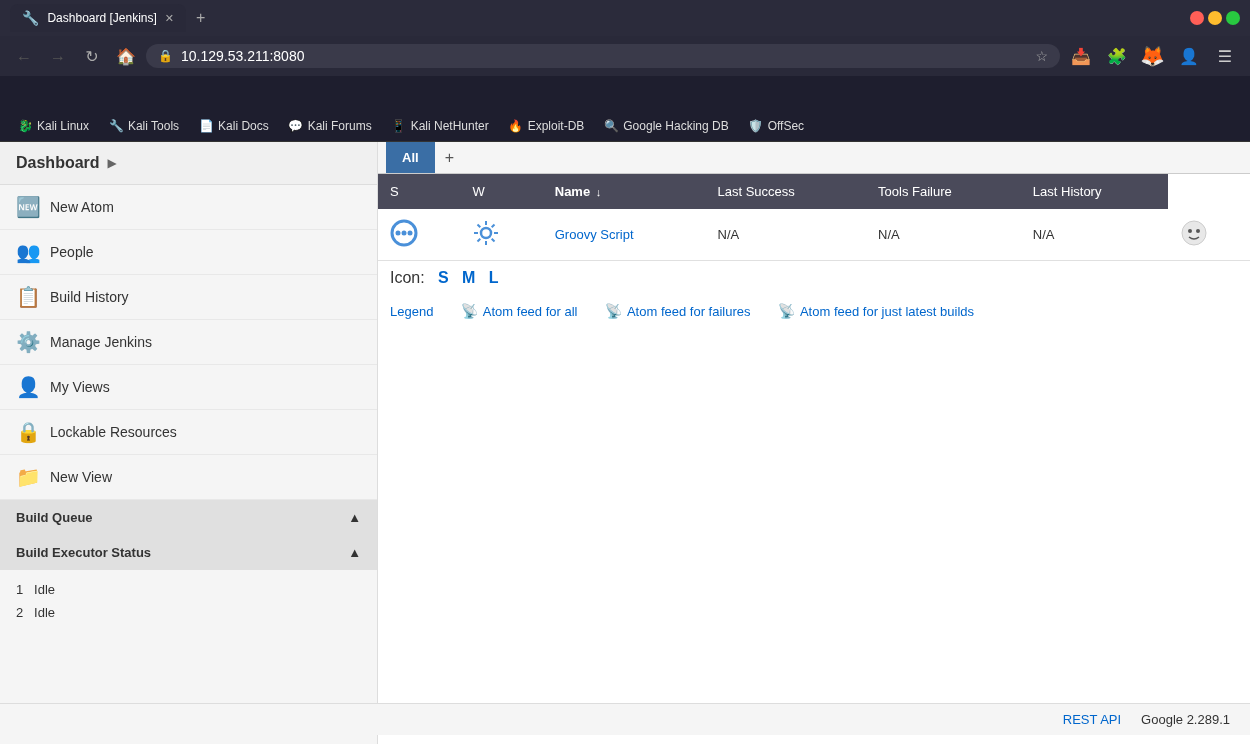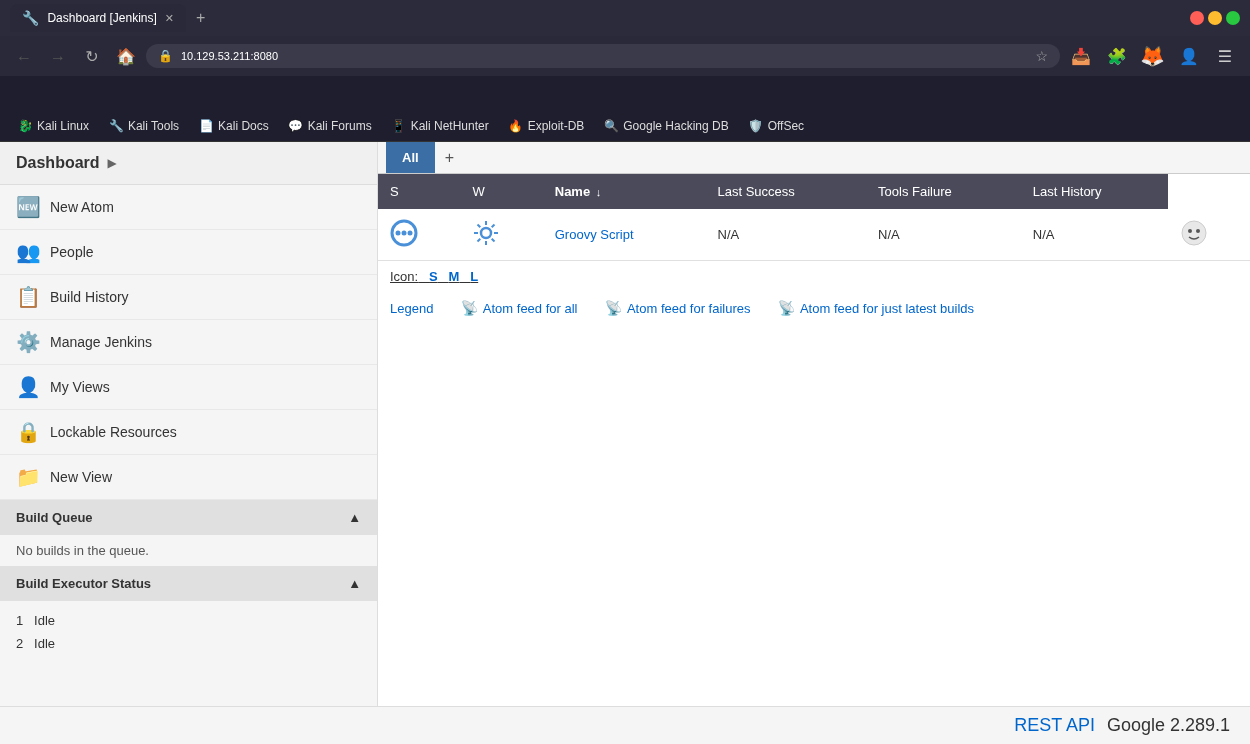--- a/index.html
+++ b/index.html
@@ -79,21 +79,21 @@
       align-items: center;
       padding: 4px 12px;
       gap: 8px;
     }
     .address-lock { color: #aaa; font-size: 12px; }
     .address-bar {
       flex: 1;
       background: none;
       border: none;
       color: #fff;
-      font-size: 11px;
+      font-size: 14px;
       outline: none;
     }
     .star-btn { color: #aaa; font-size: 14px; }
     .nav-actions {
       display: flex;
       align-items: center;
       gap: 6px;
     }
     .nav-action-btn {
       color: #ccc;
@@ -254,23 +254,22 @@
       color: #333;
     }
     .job-link {
       color: #0066cc;
       text-decoration: none;
     }
 
     
     .icon-size-row {
       padding: 8px 12px;
-      font-size: 13px;
-      color: #333;
-      text-decoration: underline;
+      font-size: 16px;
+      color: #333;
     }
     .icon-size-link {
       color: #0066cc;
       text-decoration: none;
       font-weight: bold;
     }
 
     
     .feed-links {
       display: flex;
@@ -286,28 +285,28 @@
       align-items: center;
       gap: 4px;
     }
     .feed-icon { color: #f80; font-size: 14px; }
 
     
     .footer {
       display: flex;
       justify-content: flex-end;
       align-items: center;
-      gap: 12px;
+      gap: 20px;
       padding: 8px 20px;
       background: #f5f5f5;
       border-top: 1px solid #ddd;
-      font-size: 18px;
+      font-size: 13px;
       color: #333;
       position: fixed;
-      bottom: 0;
+      bottom: 9px;
       left: 0;
       right: 0;
     }
     .footer-link {
       color: #0066cc;
       text-decoration: none;
     }
     @keyframes spin {
       from { transform: rotate(0deg); }
       to { transform: rotate(360deg); }
@@ -427,23 +426,20 @@
     </div>
     <div class="sidebar-nav-item">
       <span class="sidebar-nav-icon">📁</span>
       <span class="sidebar-nav-label">New View</span>
     </div>
 
     <div class="sidebar-section">
       <div class="sidebar-section-header">
         <span>Build Queue</span>
         <span>▲</span>
-      </div>
-      <div class="sidebar-section-content">
-        <span>No builds in the queue.</span>
       </div>
     </div>
 
     <div class="sidebar-section">
       <div class="sidebar-section-header">
         <span>Build Executor Status</span>
         <span>▲</span>
       </div>
       <div class="sidebar-section-content">
         <div class="executor-row">

